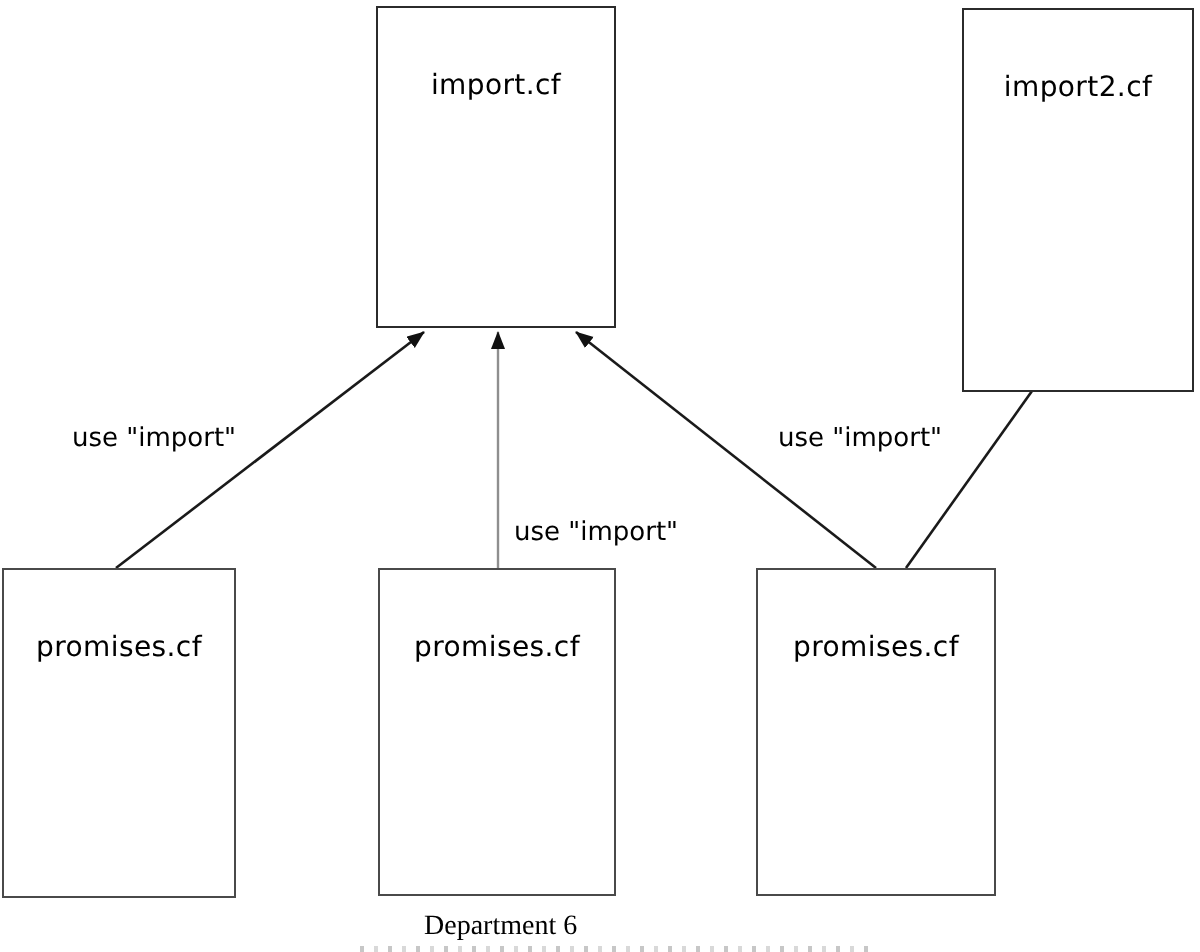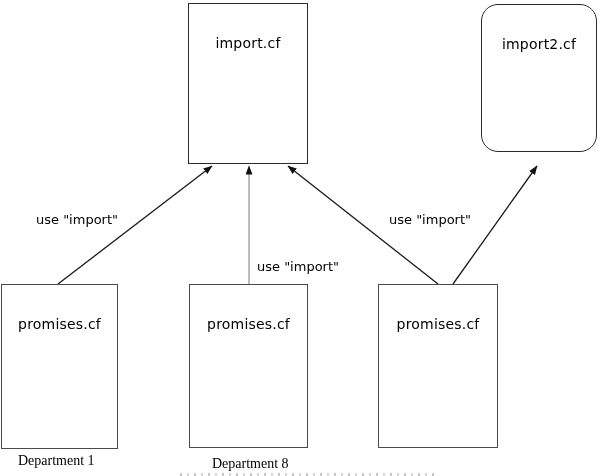--- a/index.html
+++ b/index.html
@@ -71,38 +71,37 @@
     <line x1="58" y1="284" x2="212" y2="166" stroke="#1a1a1a" stroke-width="1.3" marker-end="url(#arrow)"></line>
     <line x1="249" y1="284" x2="249" y2="166" stroke="#8f8f8f" stroke-width="1.2" marker-end="url(#arrow)"></line>
     <line x1="438" y1="284" x2="288" y2="166" stroke="#1a1a1a" stroke-width="1.3" marker-end="url(#arrow)"></line>
     <line x1="453" y1="284" x2="537" y2="166" stroke="#1a1a1a" stroke-width="1.3" marker-end="url(#arrow)"></line>
   </svg>
 
   <div class="node importbox" style="left:188px; top:3px; width:120px; height:161px;">
     <div class="node-label">import.cf</div>
   </div>
 
-  <div class="node importbox" style="left:481px; top:4px; width:116px; height:148px;border-radius:17px;">
+  <div class="node importbox" style="left:481px; top:4px; width:116px; height:192px;">
     <div class="node-label">import2.cf</div>
   </div>
 
   <div class="node" style="left:1px; top:284px; width:117px; height:165px;">
     <div class="node-label">promises.cf</div>
   </div>
 
   <div class="node" style="left:189px; top:284px; width:119px; height:164px;">
     <div class="node-label">promises.cf</div>
   </div>
 
   <div class="node" style="left:378px; top:284px; width:120px; height:164px;">
     <div class="node-label">promises.cf</div>
   </div>
 
   <div class="edge-label" style="left:36px; top:212px;">use "import"</div>
   <div class="edge-label" style="left:257px; top:259px;">use "import"</div>
   <div class="edge-label" style="left:389px; top:212px;">use "import"</div>
 
-  <div class="dept-caption" style="left:18px; top:453px;">Department 1</div>
-  <div class="dept-caption" style="left:212px; top:456px;">Department 8</div>
+  <div class="dept-caption" style="left:212px; top:456px;">Department 6</div>
 
   <div class="caption-remnant"></div>
 
 </div>
 
 </body></html>

